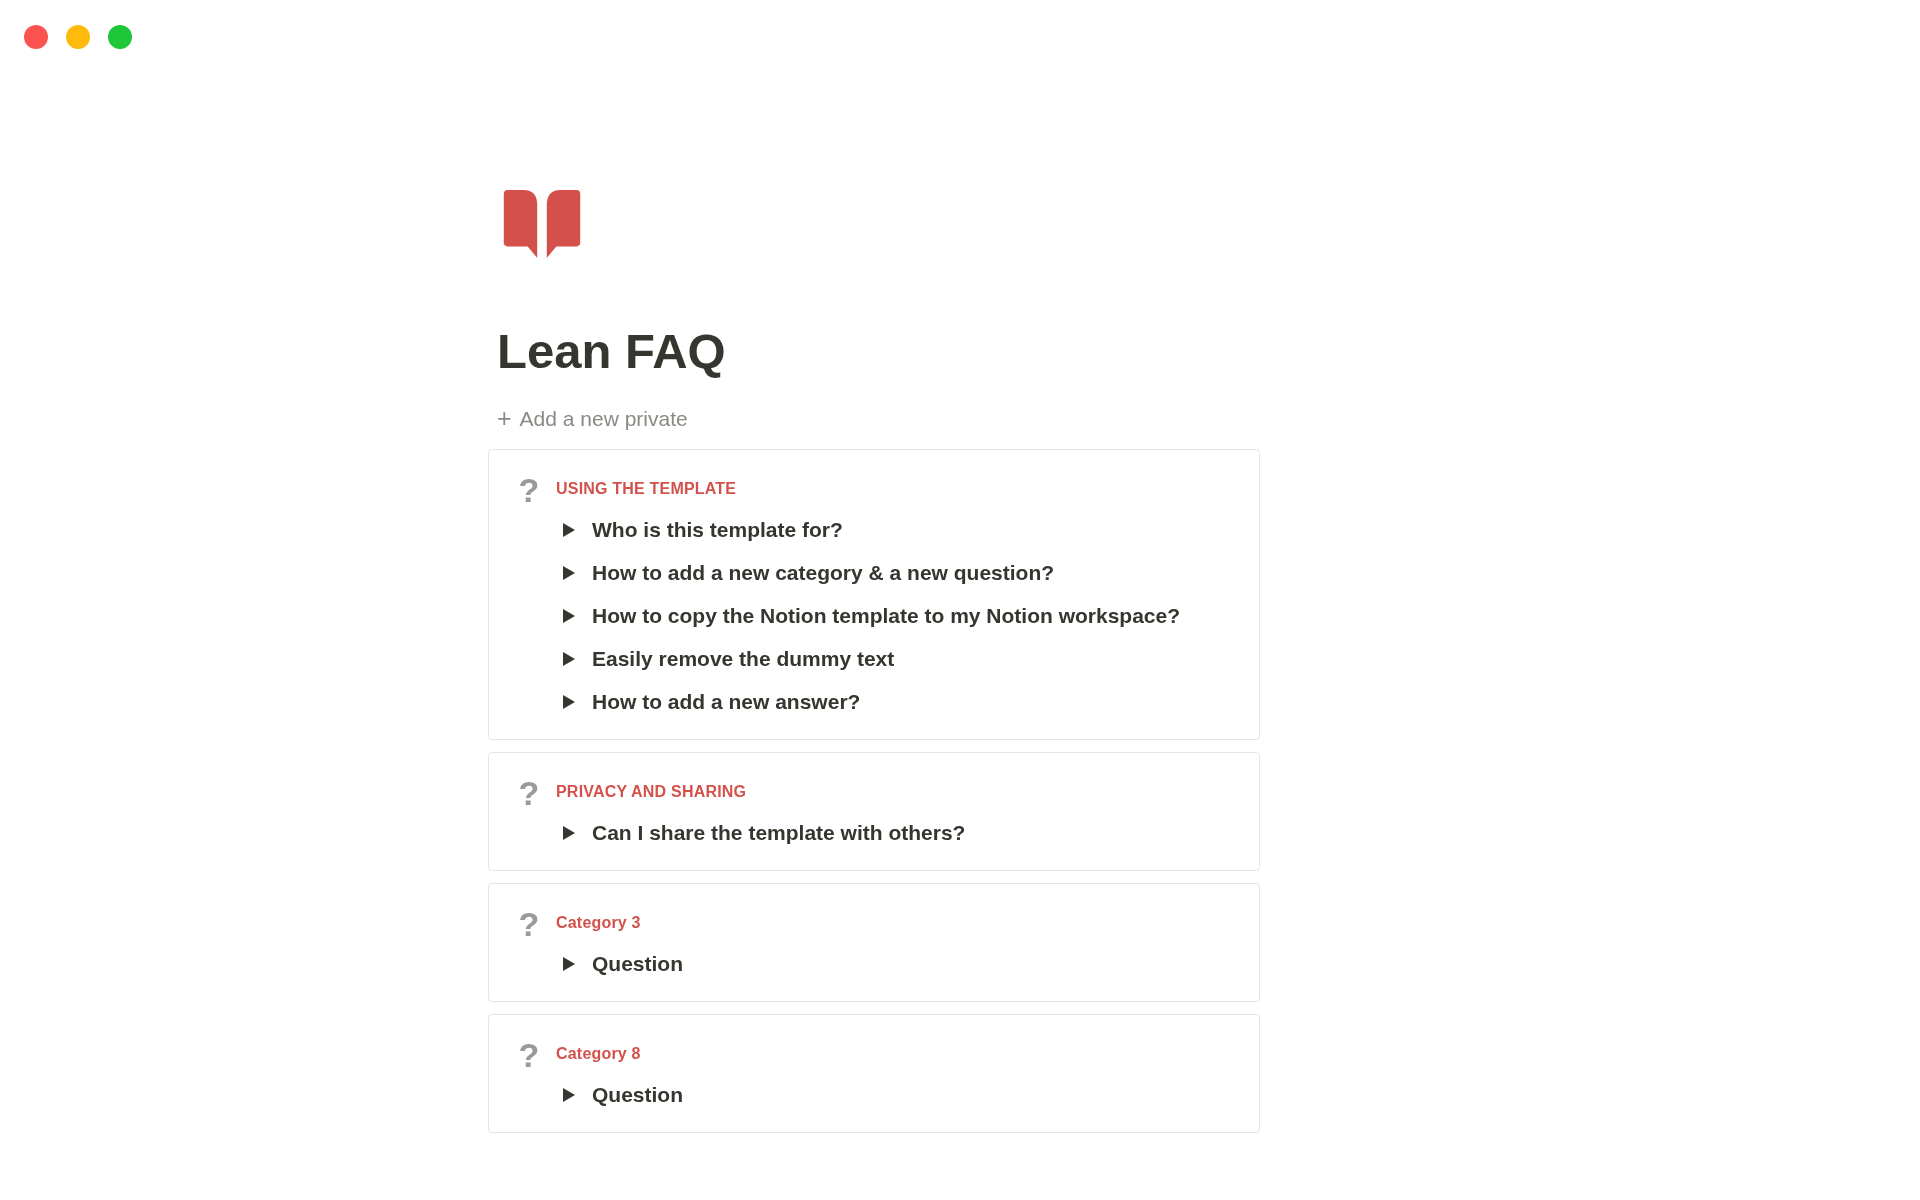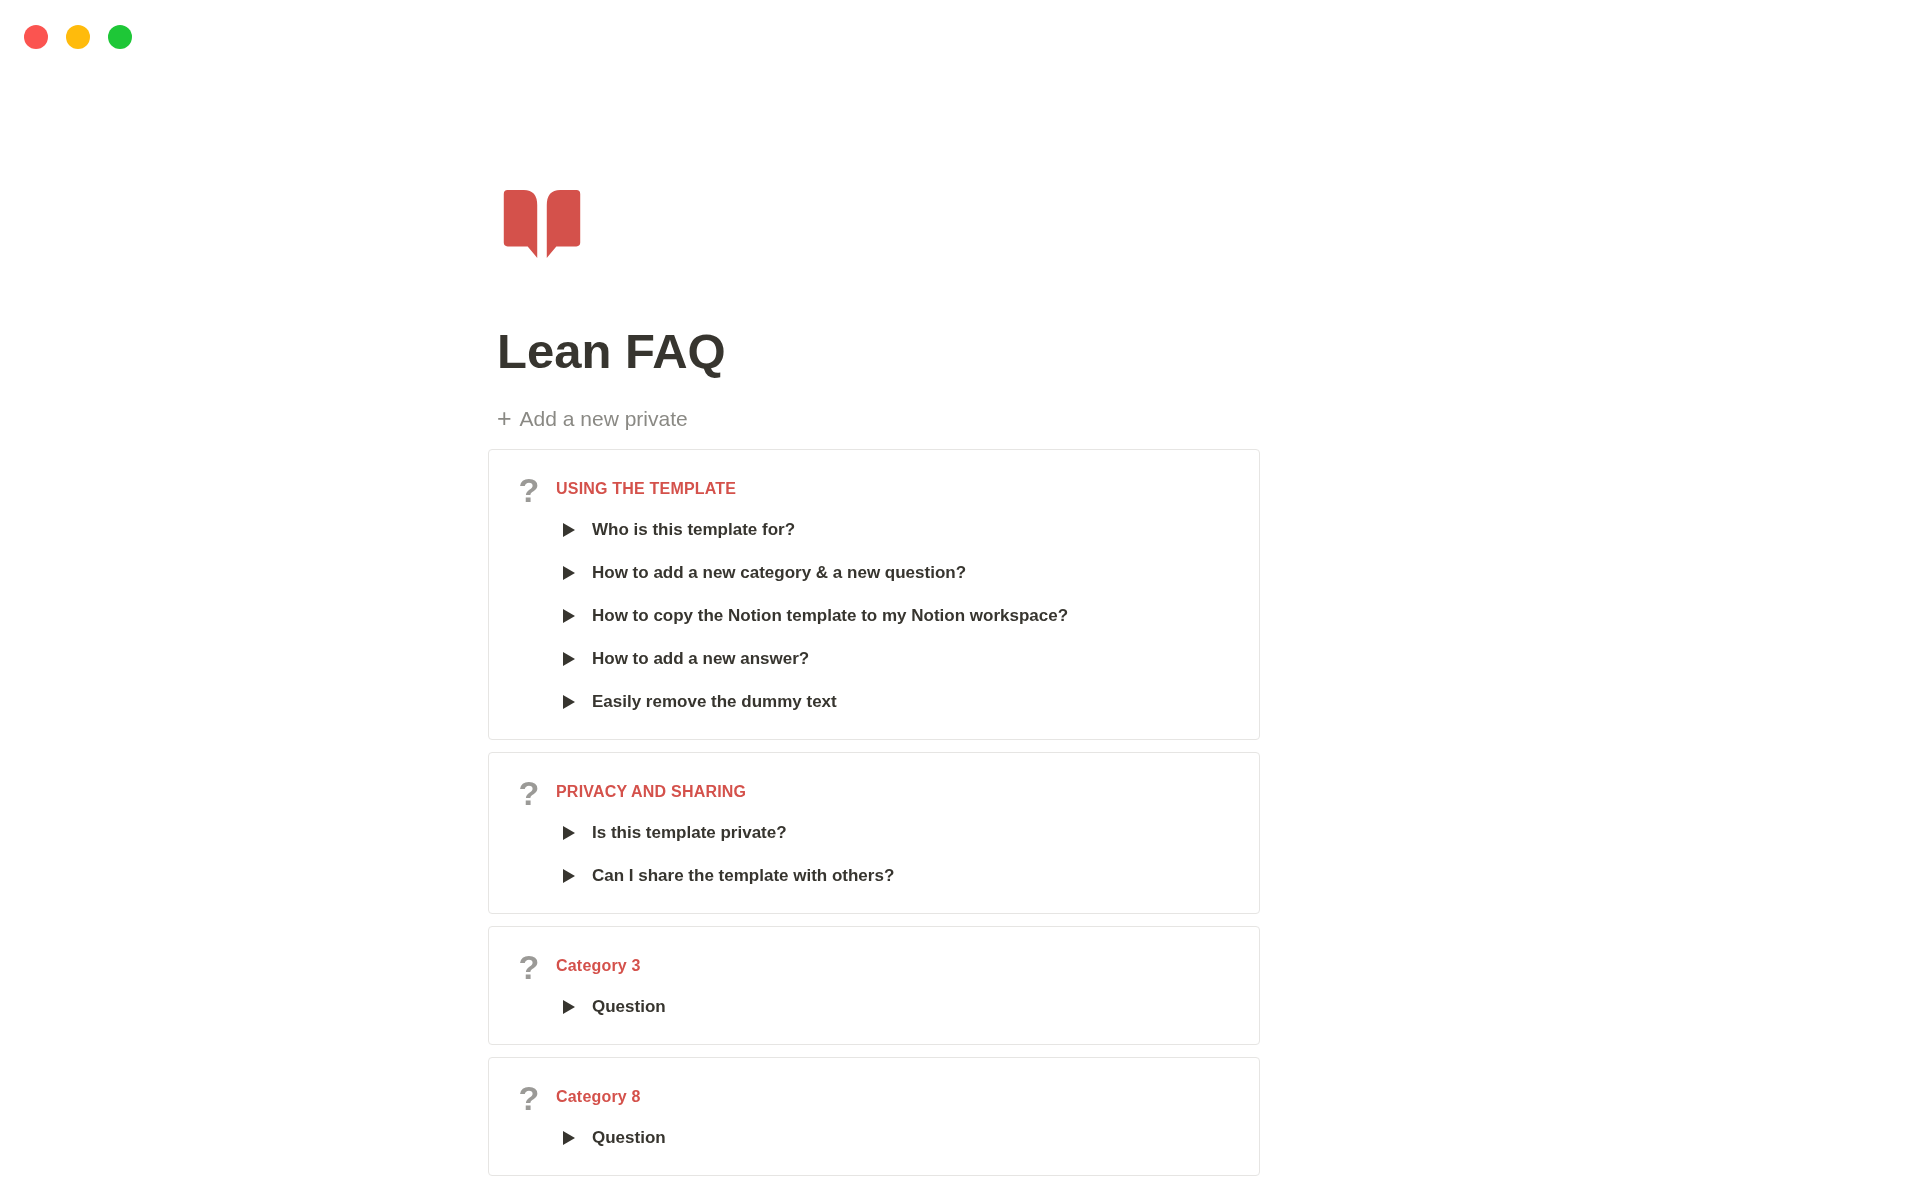--- a/index.html
+++ b/index.html
@@ -92,21 +92,21 @@
     cursor: pointer;
   }
   .tri {
     width: 0; height: 0;
     border-left: 12px solid var(--text);
     border-top: 7px solid transparent;
     border-bottom: 7px solid transparent;
     flex: 0 0 auto;
   }
   .q-text {
-    font-size: 17px;
+    font-size: 21px;
     font-weight: 700;
     color: var(--text);
     line-height: 1.2;
   }
 </style>
 </head>
 <body>
 
 <div class="window">
 
@@ -144,36 +144,32 @@
       <div class="toggle-row">
         <span class="tri"></span>
         <span class="q-text">How to add a new category &amp; a new question?</span>
       </div>
       <div class="toggle-row">
         <span class="tri"></span>
         <span class="q-text">How to copy the Notion template to my Notion workspace?</span>
       </div>
       <div class="toggle-row">
         <span class="tri"></span>
-        <span class="q-text">How to add a new answer?</span>
+        <span class="q-text">Easily remove the dummy text</span>
       </div>
       <div class="toggle-row">
         <span class="tri"></span>
-        <span class="q-text">Easily remove the dummy text</span>
+        <span class="q-text">How to add a new answer?</span>
       </div>
     </section>
 
     <section class="category-box">
       <div class="cat-header">
         <span class="q-icon">?</span>
         <h2 class="cat-title">PRIVACY AND SHARING</h2>
-      </div>
-      <div class="toggle-row">
-        <span class="tri"></span>
-        <span class="q-text">Is this template private?</span>
       </div>
       <div class="toggle-row">
         <span class="tri"></span>
         <span class="q-text">Can I share the template with others?</span>
       </div>
     </section>
 
     <section class="category-box">
       <div class="cat-header">
         <span class="q-icon">?</span>

